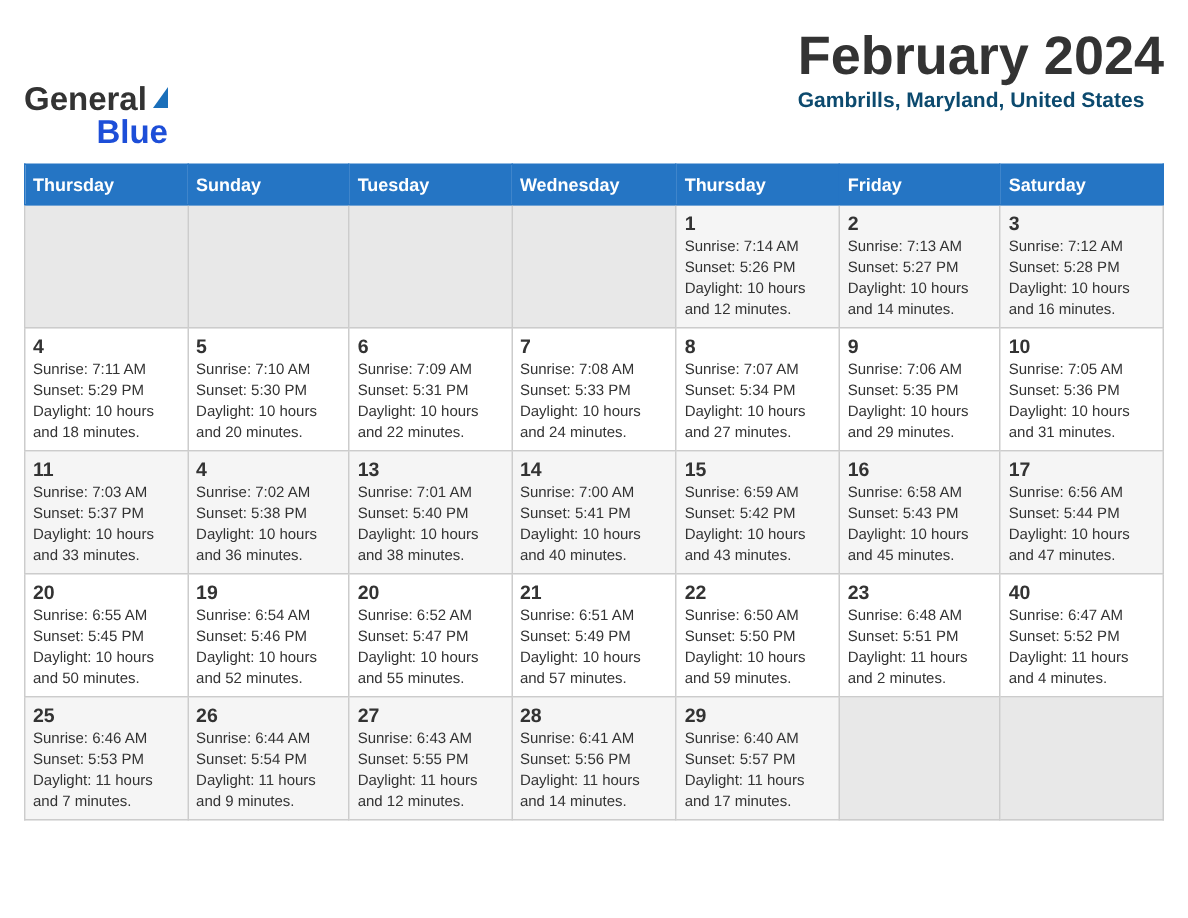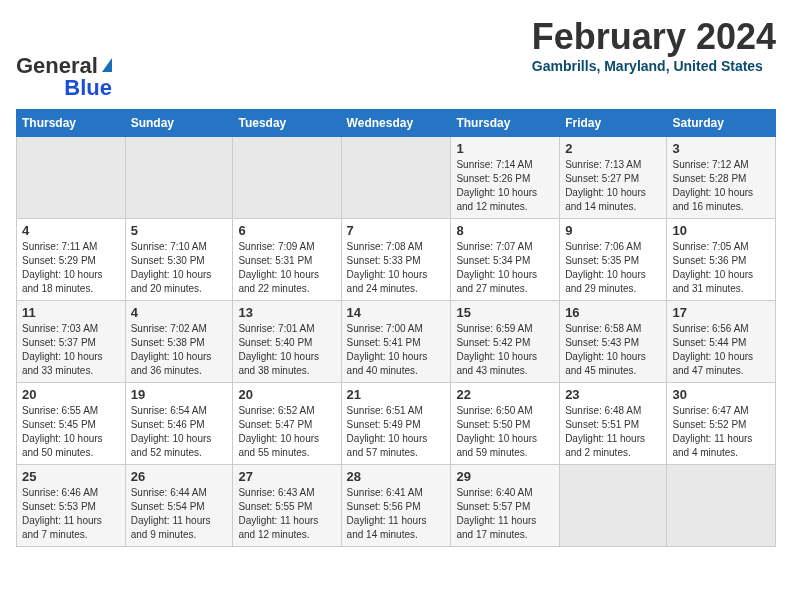--- a/index.html
+++ b/index.html
@@ -204,21 +204,21 @@
         </td>
         <td>
           <div class="day-num">22</div>
           <div class="day-info">Sunrise: 6:50 AM<br>Sunset: 5:50 PM<br>Daylight: 10 hours and 59 minutes.</div>
         </td>
         <td>
           <div class="day-num">23</div>
           <div class="day-info">Sunrise: 6:48 AM<br>Sunset: 5:51 PM<br>Daylight: 11 hours and 2 minutes.</div>
         </td>
         <td>
-          <div class="day-num">30</div>
+          <div class="day-num">40</div>
           <div class="day-info">Sunrise: 6:47 AM<br>Sunset: 5:52 PM<br>Daylight: 11 hours and 4 minutes.</div>
         </td>
       </tr>
       <tr>
         <td>
           <div class="day-num">25</div>
           <div class="day-info">Sunrise: 6:46 AM<br>Sunset: 5:53 PM<br>Daylight: 11 hours and 7 minutes.</div>
         </td>
         <td>
           <div class="day-num">26</div>

